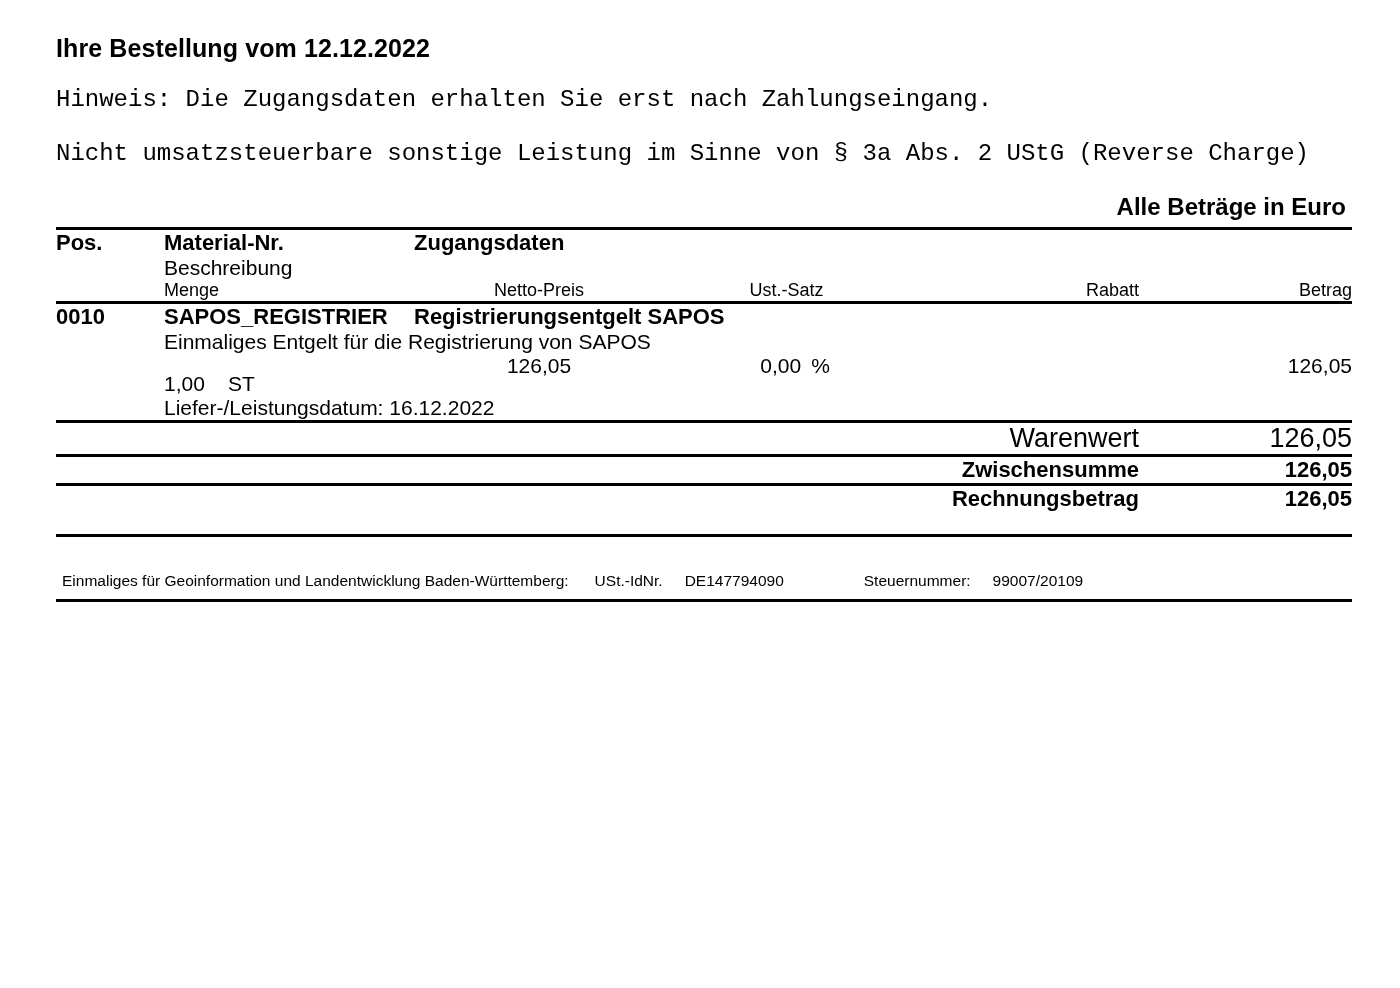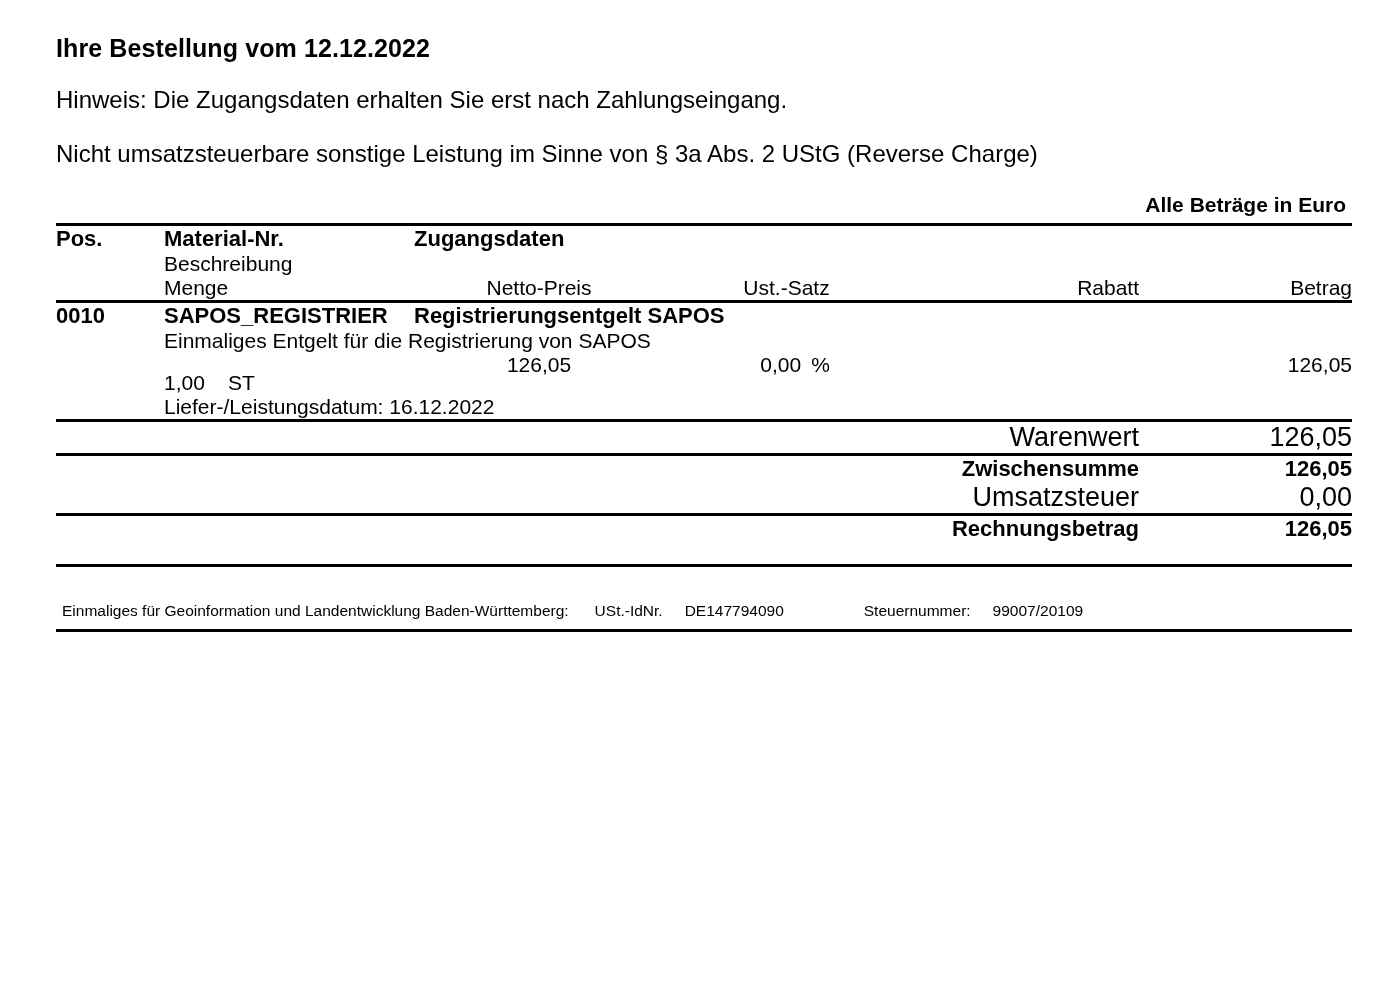--- a/index.html
+++ b/index.html
@@ -26,29 +26,30 @@
     font-size: 25px;
     font-weight: bold;
     letter-spacing: 0.1px;
     margin: 0 0 22px 0;
   }
   .para {
     font-size: 24px;
     font-weight: normal;
     margin: 0 0 24px 0;
     line-height: 1.25;
+    font-family: Liberation Mono, monospace;
   }
   .para.spaced {
     margin-top: 46px;
     margin-bottom: 30px;
   }
 
   .amounts-note {
     text-align: right;
-    font-size: 21px;
+    font-size: 24px;
     font-weight: bold;
     padding-right: 6px;
     margin-bottom: 6px;
   }
 
   table.items {
     width: 100%;
     border-collapse: collapse;
     table-layout: fixed;
   }
@@ -76,21 +77,21 @@
     font-size: 22px;
     font-weight: bold;
     padding-top: 9px;
   }
   .hdr-desc td {
     font-size: 21px;
     font-weight: normal;
     padding-top: 1px;
   }
   .hdr-sub td {
-    font-size: 21px;
+    font-size: 18px;
     font-weight: normal;
     padding-top: 1px;
     padding-bottom: 9px;
   }
   .t-right { text-align: right; }
   .t-center { text-align: center; }
 
   .pad-l-menge { padding-left: 36px; }
 
   .item-row td {
@@ -259,25 +260,20 @@
             <div class="hr"></div>
           </td>
       </tr>
 
       <tr class="sum-row bold">
         <td colspan="4"></td>
         <td class="sum-label">Zwischensumme</td>
         <td class="sum-value">126,05</td>
       </tr>
 
-      <tr class="sum-row">
-        <td colspan="4"></td>
-        <td class="sum-label">Umsatzsteuer</td>
-        <td class="sum-value">0,00</td>
-      </tr>
 
       <tr>
         <td class="rule-cell" colspan="6">
             <div class="hr"></div>
           </td>
       </tr>
 
       <tr class="sum-row bold">
         <td colspan="4"></td>
         <td class="sum-label">Rechnungsbetrag</td>

